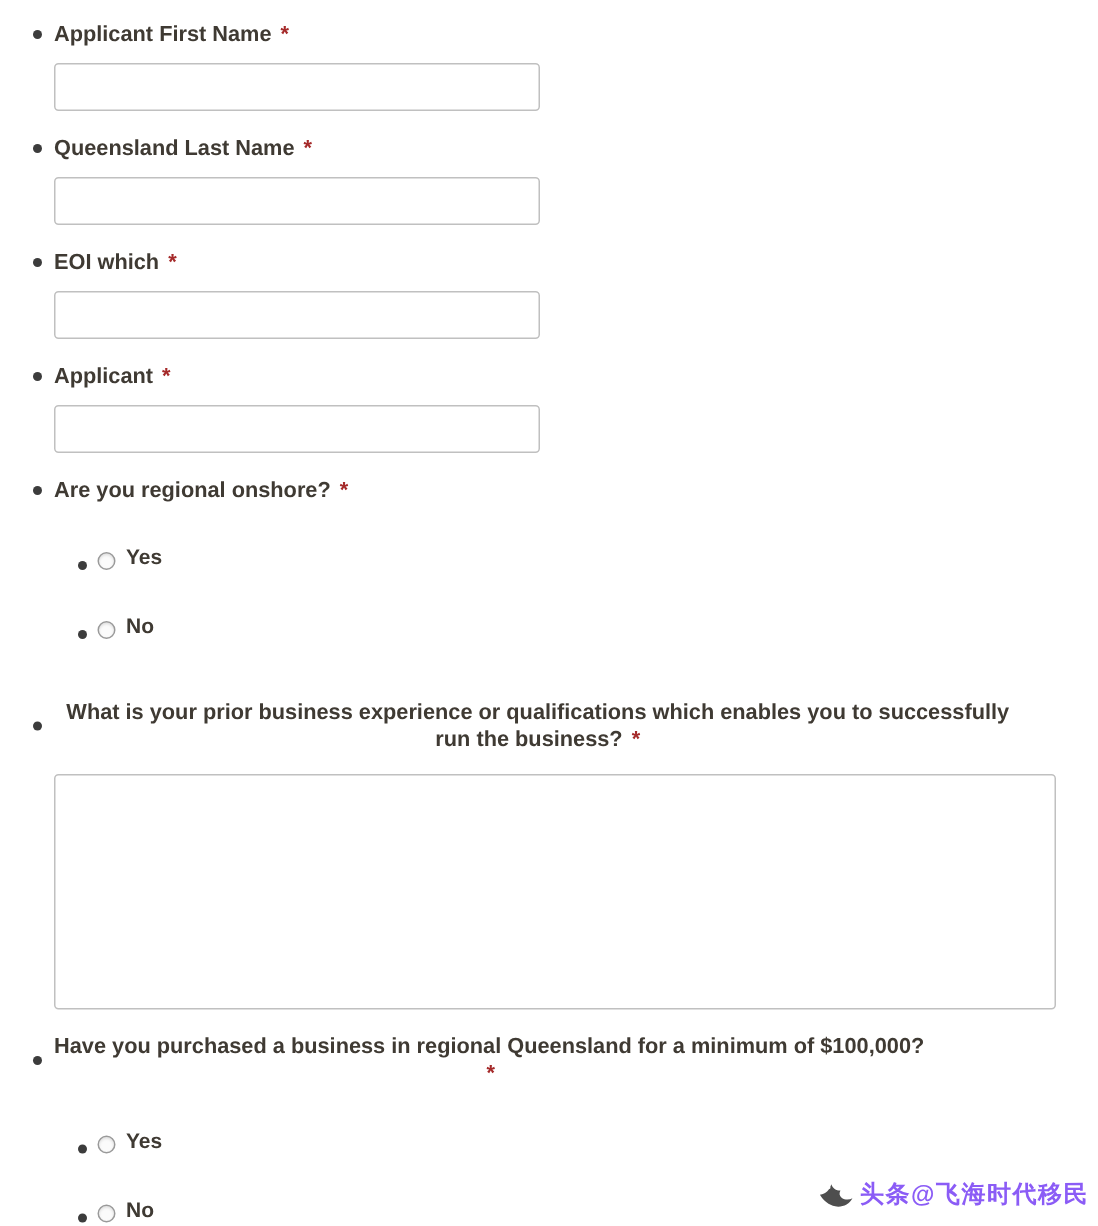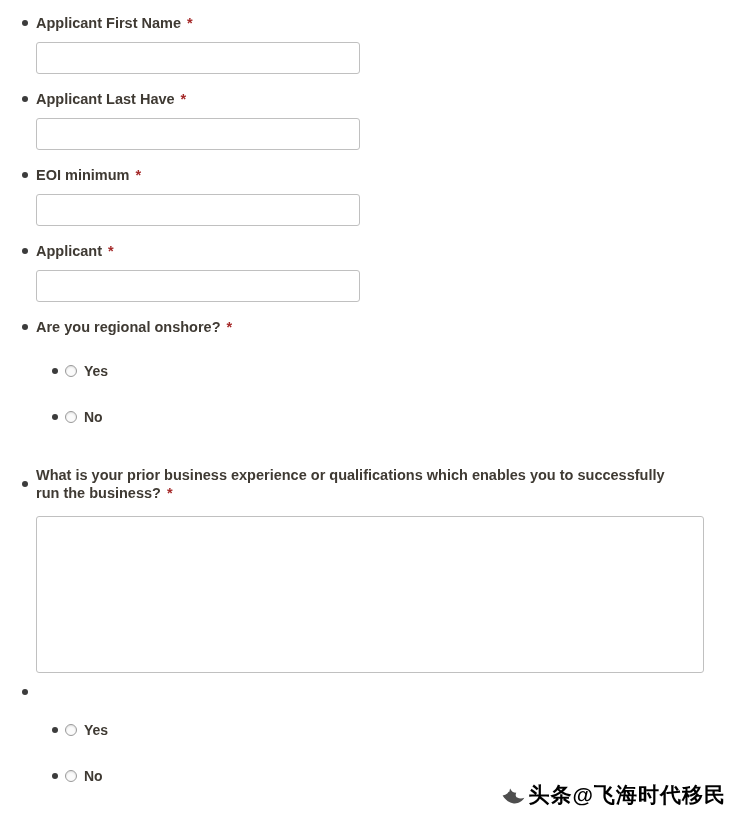--- a/index.html
+++ b/index.html
@@ -31,20 +31,21 @@
     border-radius: 50%;
     background: #3c3c3c;
     margin-right: 8px;
   }
   .field-label {
     display: block;
     font-weight: bold;
     font-size: 14.5px;
     line-height: 18px;
     color: #3f3a33;
+    text-align: center;
   }
   .field-label .req {
     color: #a52a2a;
     margin-left: 6px;
     font-weight: bold;
   }
   .field-label.wrap-640 { max-width: 645px; }
   .field-label .req.req-block {
     display: block;
     margin-left: 2px;
@@ -78,21 +79,21 @@
     color: #333;
     resize: none;
     background: #fff;
   }
 
   .options {
     margin: 26px 0 0 30px;
   }
   .option-row {
     display: flex;
-    align-items: center;
+    align-items: flex-end;
     margin-bottom: 28px;
   }
   .option-row:last-child { margin-bottom: 0; }
   .option-row .bullet { margin-right: 7px; }
   .radio {
     -webkit-appearance: none;
     appearance: none;
     width: 12px;
     height: 12px;
     margin: 0 7px 0 0;
@@ -112,22 +113,22 @@
     color: #3f3a33;
     line-height: 18px;
   }
 
   .watermark {
     position: absolute;
     right: 6px;
     bottom: 8px;
     display: flex;
     align-items: center;
-    color: #000000;
-    font-size: 21px;
+    color: #8b5cf6;
+    font-size: 16px;
     font-weight: bold;
     letter-spacing: 1px;
     user-select: none;
   }
   .watermark svg {
     width: 26px;
     height: 26px;
     margin-right: 2px;
     fill: #4e4e4e;
   }
@@ -141,29 +142,29 @@
     <div class="label-row">
       <span class="bullet"></span>
       <label class="field-label"><span>Applicant First Name</span><span class="req">*</span></label>
     </div>
     <input type="text" class="text-input" value="" style="">
   </div>
 
   <div class="field">
     <div class="label-row">
       <span class="bullet"></span>
-      <label class="field-label"><span>Applicant Last Have</span><span class="req">*</span></label>
-    </div>
-    <input type="text" class="text-input" value="" style="">
-  </div>
-
-  <div class="field">
-    <div class="label-row">
-      <span class="bullet"></span>
-      <label class="field-label"><span>EOI minimum</span><span class="req">*</span></label>
+      <label class="field-label"><span>Queensland Last Name</span><span class="req">*</span></label>
+    </div>
+    <input type="text" class="text-input" value="" style="">
+  </div>
+
+  <div class="field">
+    <div class="label-row">
+      <span class="bullet"></span>
+      <label class="field-label"><span>EOI which</span><span class="req">*</span></label>
     </div>
     <input type="text" class="text-input" value="" style="">
   </div>
 
   <div class="field">
     <div class="label-row">
       <span class="bullet"></span>
       <label class="field-label"><span>Applicant</span><span class="req">*</span></label>
     </div>
     <input type="text" class="text-input" value="" style="">
@@ -192,20 +193,21 @@
     <div class="label-row">
       <span class="bullet"></span>
       <label class="field-label wrap-640"><span>What is your prior business experience or qualifications which enables you to successfully run the business?</span><span class="req">*</span></label>
     </div>
     <textarea class="big-textarea" style=""></textarea>
   </div>
 
   <div class="field last">
     <div class="label-row">
       <span class="bullet"></span>
+      <label class="field-label"><span>Have you purchased a business in regional Queensland for a minimum of $100,000?</span><span class="req req-block">*</span></label>
     </div>
     <div class="options">
       <div class="option-row">
         <span class="bullet"></span>
         <input type="radio" name="purchased" class="radio" style="">
         <span class="option-label">Yes</span>
       </div>
       <div class="option-row">
         <span class="bullet"></span>
         <input type="radio" name="purchased" class="radio" style="">

